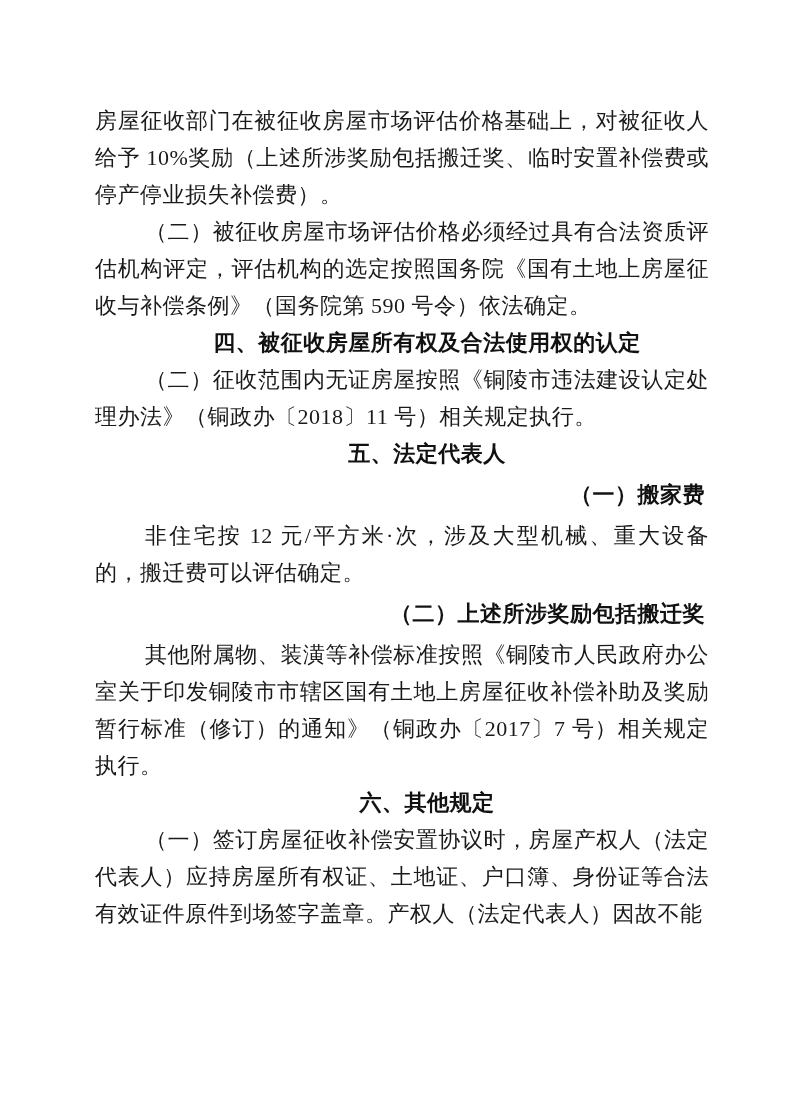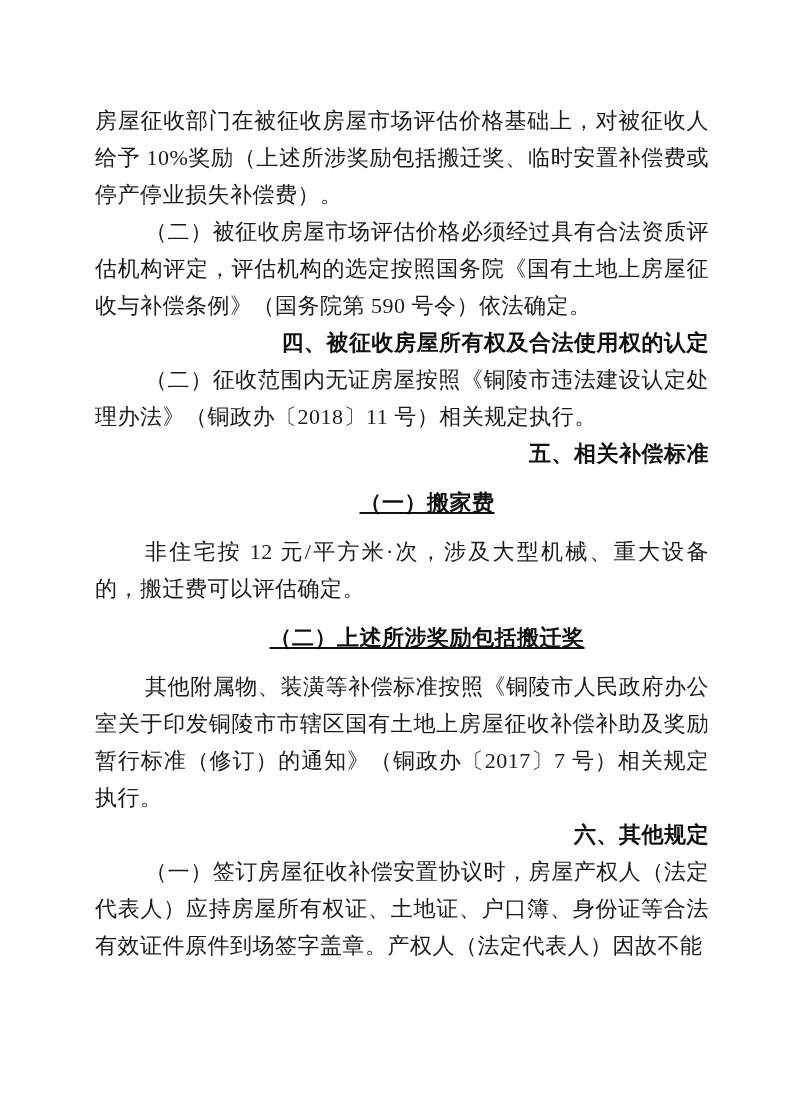--- a/index.html
+++ b/index.html
@@ -38,33 +38,32 @@
   }
   .h-hei {
     margin: 0;
     font-size: 22px;
     line-height: 37px;
     letter-spacing: 0.5px;
     color: #111111;
     font-family: "Liberation Sans", sans-serif;
     font-weight: 700;
     text-indent: 50px;
-    text-align: right;
+    text-align: center;
   }
   .h-kai {
-    margin: 12px;
+    margin: 4px;
     font-size: 22px;
     line-height: 37px;
     letter-spacing: 0.5px;
     color: #111111;
     font-family: "Liberation Serif", serif;
     font-weight: 700;
     text-indent: 50px;
-    text-align: center;
-    text-decoration: underline;
+    text-align: right;
   }
   .footer-page-number {
     position: absolute;
     left: 102px;
     top: 1021px;
     font-size: 20px;
     line-height: 22px;
     letter-spacing: 6px;
     color: #1a1a1a;
     font-family: "Liberation Serif", serif;
@@ -72,21 +71,21 @@
 </style>
 </head>
 <body>
 
 <div class="page">
   <div class="content">
     <p class="para no-indent">房屋征收部门在被征收房屋市场评估价格基础上，对被征收人给予 10%奖励（上述所涉奖励包括搬迁奖、临时安置补偿费或停产停业损失补偿费）。</p>
     <p class="para">（二）被征收房屋市场评估价格必须经过具有合法资质评估机构评定，评估机构的选定按照国务院《国有土地上房屋征收与补偿条例》（国务院第 590 号令）依法确定。</p>
     <p class="h-hei">四、被征收房屋所有权及合法使用权的认定</p>
     <p class="para">（二）征收范围内无证房屋按照《铜陵市违法建设认定处理办法》（铜政办〔2018〕11 号）相关规定执行。</p>
-    <p class="h-hei">五、相关补偿标准</p>
+    <p class="h-hei">五、法定代表人</p>
     <p class="h-kai">（一）搬家费</p>
     <p class="para">非住宅按 12 元/平方米·次，涉及大型机械、重大设备的，搬迁费可以评估确定。</p>
     <p class="h-kai">（二）上述所涉奖励包括搬迁奖</p>
     <p class="para">其他附属物、装潢等补偿标准按照《铜陵市人民政府办公室关于印发铜陵市市辖区国有土地上房屋征收补偿补助及奖励暂行标准（修订）的通知》（铜政办〔2017〕7 号）相关规定执行。</p>
     <p class="h-hei">六、其他规定</p>
     <p class="para">（一）签订房屋征收补偿安置协议时，房屋产权人（法定代表人）应持房屋所有权证、土地证、户口簿、身份证等合法有效证件原件到场签字盖章。产权人（法定代表人）因故不能</p>
   </div>
   <div class="footer-page-number">– 6 –</div>
 </div>
 

